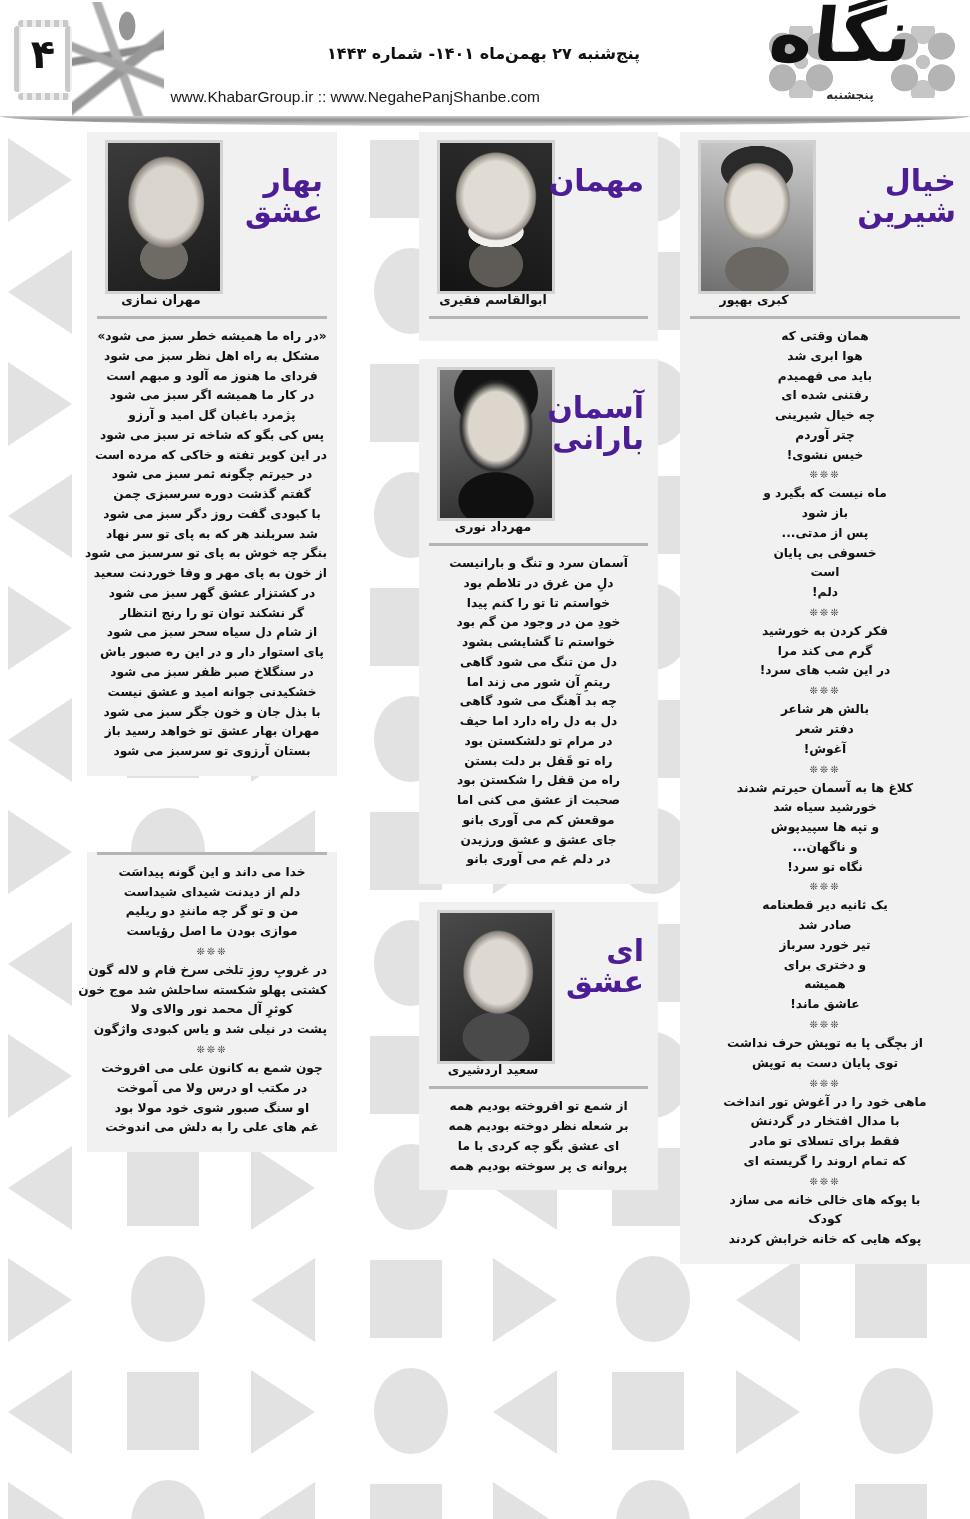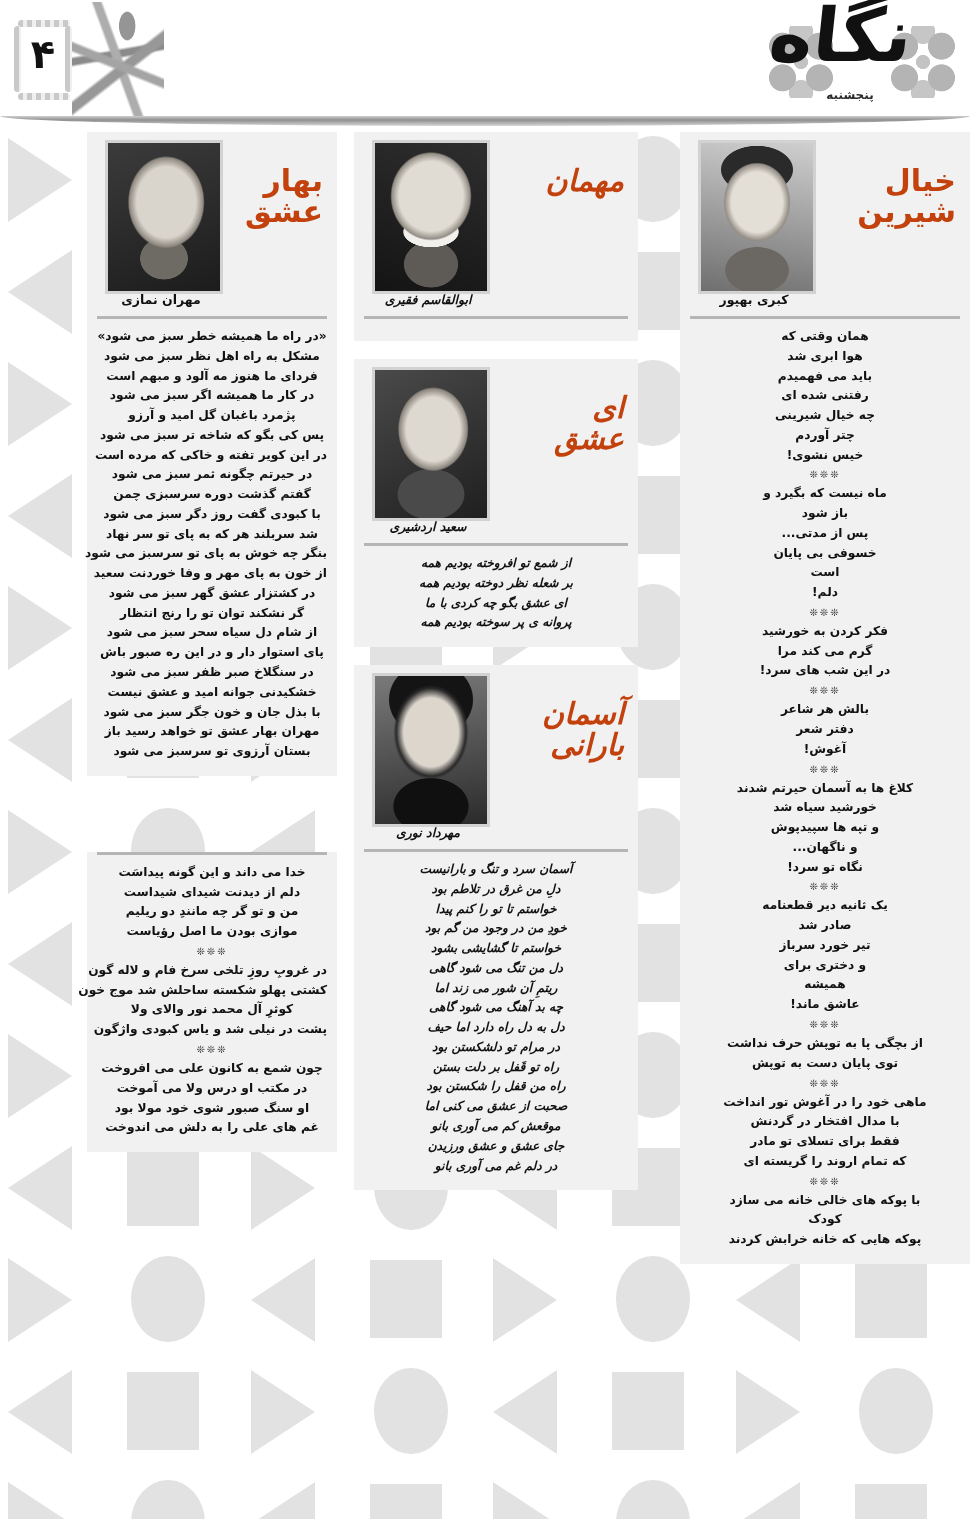--- a/index.html
+++ b/index.html
@@ -72,29 +72,29 @@
   #pagenum-box .chain.b{left:6px;bottom:4px;width:52px;height:7px;border-radius:4px;}
   #pagenum-box .chain.l{left:2px;top:10px;width:7px;height:66px;border-radius:4px;}
   #pagenum-box .chain.r{right:2px;top:10px;width:7px;height:66px;border-radius:4px;}
   #pagenum{position:absolute;left:0;top:18px;width:62px;text-align:center;
     font-size:40px;font-weight:bold;color:#111;line-height:1;}
 
   
   #content{position:absolute;left:0;top:132px;width:970px;height:1387px;z-index:3;}
   .col{position:absolute;top:0;}
   #col-right{right:0;width:290px;}
-  #col-mid{right:332px;width:284px;font-style:italic;}
+  #col-mid{right:312px;width:239px;}
   #col-left{right:633px;width:250px;}
 
   .article{position:relative;background:#f1f1f1;margin-bottom:18px;padding:0 10px 14px;}
   .art-head{position:relative;min-height:108px;}
   .portrait{position:absolute;top:8px;width:112px;height:148px;
     border:3px solid #d2d2d2;background:#555;overflow:hidden;}
   .portrait .ph{position:absolute;inset:0;}
-  .art-title{position:absolute;font-size:30px;font-weight:bold;color:#c2410c;
+  .art-title{position:absolute;font-size:30px;font-weight:bold;color:#4c1d95;
     line-height:1.02;letter-spacing:-1px;text-align:right;}
   .byline{position:absolute;font-size:12.5px;font-weight:bold;color:#111;
     text-align:center;white-space:nowrap;}
   .divider{height:3px;background:#b5b5b5;margin:6px 0 8px;}
   .poem{font-size:12.2px;font-weight:bold;color:#111;line-height:1.62;
     text-align:center;}
   .poem div{white-space:nowrap;}
   .sep{text-align:center;font-size:10px;color:#333;letter-spacing:2px;
     line-height:1.9;}
 
@@ -481,20 +481,22 @@
   <div id="pagenum-box">
     <span class="chain t"></span>
     <span class="chain b"></span>
     <span class="chain l"></span>
     <span class="chain r"></span>
     <div id="pagenum">۴</div>
   </div>
 
   <div id="phoenix"></div>
 
+  <div id="site-line">www.KhabarGroup.ir ::  www.NegahePanjShanbe.com</div>
+  <div id="issue-line">پنج‌شنبه ۲۷ بهمن‌ماه ۱۴۰۱- شماره ۱۴۴۳</div>
 
   <div id="orn-left" class="orn"></div>
   <div id="orn-right" class="orn"></div>
 
   <div id="logo-wrap">
     <div id="logo-word">نگاه</div>
     <div id="logo-sub">پنجشنبه</div>
   </div>
 
   <div id="masthead-rule"></div>
@@ -567,37 +569,20 @@
   <div class="col" id="col-mid">
     <div class="article">
       <div class="art-head head-right">
         <div class="portrait">
           <div class="ph ph-b"></div>
         </div>
         <div class="art-title">مهمان</div>
         <div class="byline">ابوالقاسم فقیری</div>
       </div>
       <div class="divider" style="margin-top:76px"></div>
-    </div>
-
-    <div class="article">
-      <div class="art-head head-right">
-        <div class="portrait">
-          <div class="ph ph-c"></div>
-        </div>
-        <div class="art-title">ای عشق</div>
-        <div class="byline">سعید اردشیری</div>
-      </div>
-      <div class="divider" style="margin-top:76px"></div>
-      <div class="poem">
-          <div>از شمع تو افروخته بودیم همه</div>
-          <div>بر شعله نظر دوخته بودیم همه</div>
-          <div>ای عشق بگو چه کردی با ما</div>
-          <div>پروانه ی پر سوخته بودیم همه</div>
-        </div>
     </div>
 
     <div class="article">
       <div class="art-head head-right">
         <div class="portrait">
           <div class="ph ph-f"></div>
         </div>
         <div class="art-title">آسمان بارانی</div>
         <div class="byline">مهرداد نوری</div>
       </div>
@@ -612,20 +597,37 @@
           <div>ریتمِ آن شور می زند اما</div>
           <div>چه بد آهنگ می شود گاهی</div>
           <div>دل به دل راه دارد اما حیف</div>
           <div>در مرام تو دلشکستن بود</div>
           <div>راه تو قَفل بر دلت بستن</div>
           <div>راه من قفل را شکستن بود</div>
           <div>صحبت از عشق می کنی اما</div>
           <div>موقعش کم می آوری بانو</div>
           <div>جای عشق و عشق ورزیدن</div>
           <div>در دلم غم می آوری بانو</div>
+        </div>
+    </div>
+
+    <div class="article">
+      <div class="art-head head-right">
+        <div class="portrait">
+          <div class="ph ph-c"></div>
+        </div>
+        <div class="art-title">ای عشق</div>
+        <div class="byline">سعید اردشیری</div>
+      </div>
+      <div class="divider" style="margin-top:76px"></div>
+      <div class="poem">
+          <div>از شمع تو افروخته بودیم همه</div>
+          <div>بر شعله نظر دوخته بودیم همه</div>
+          <div>ای عشق بگو چه کردی با ما</div>
+          <div>پروانه ی پر سوخته بودیم همه</div>
         </div>
     </div>
   </div>
 
   <div class="col" id="col-left">
     <div class="article">
       <div class="art-head head-right">
         <div class="portrait">
           <div class="ph ph-a"></div>
         </div>

